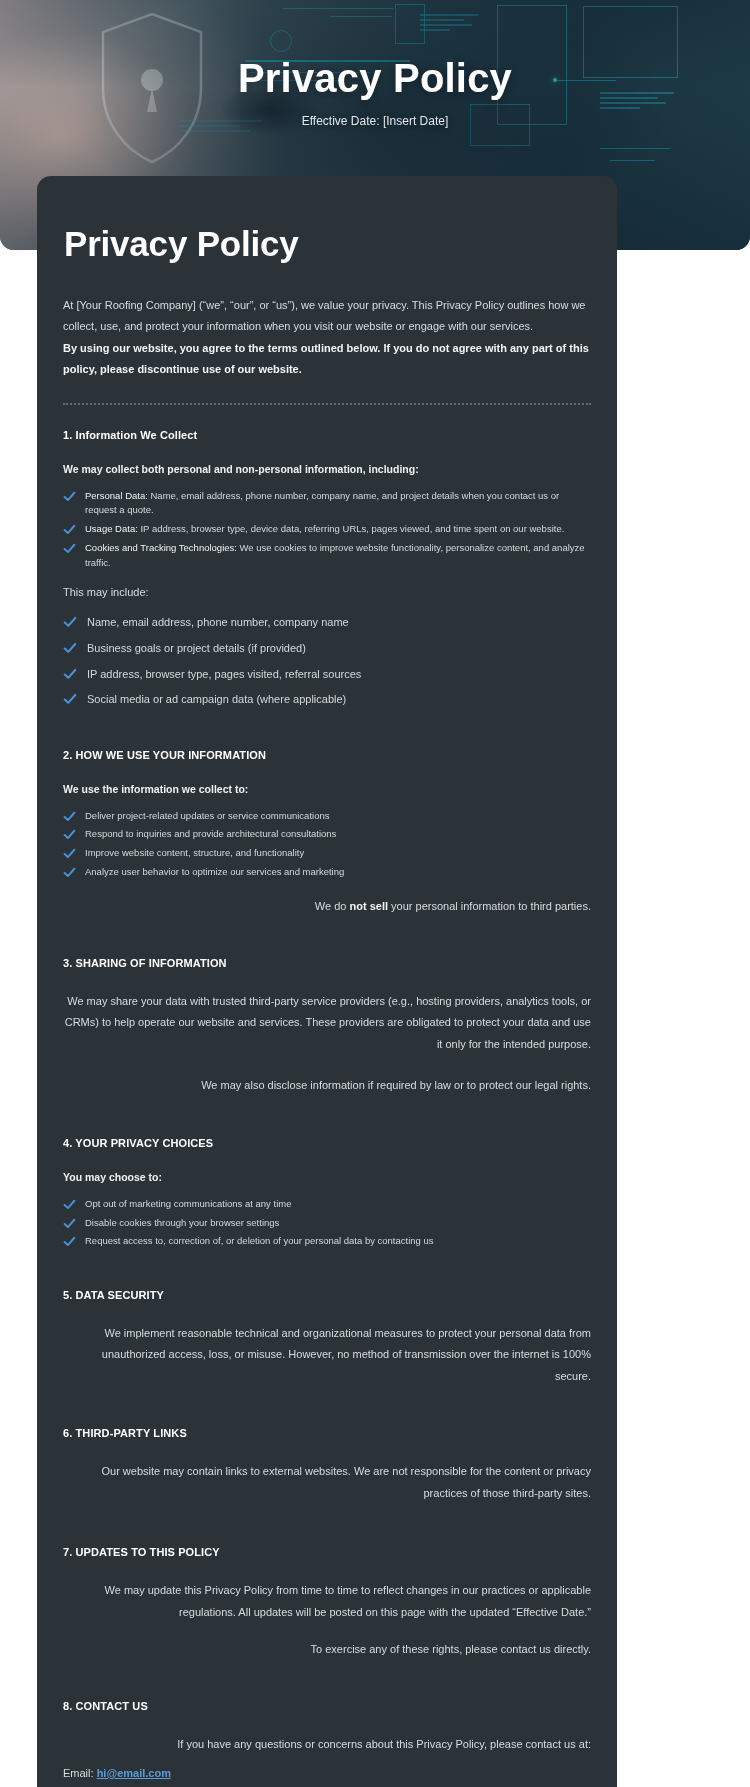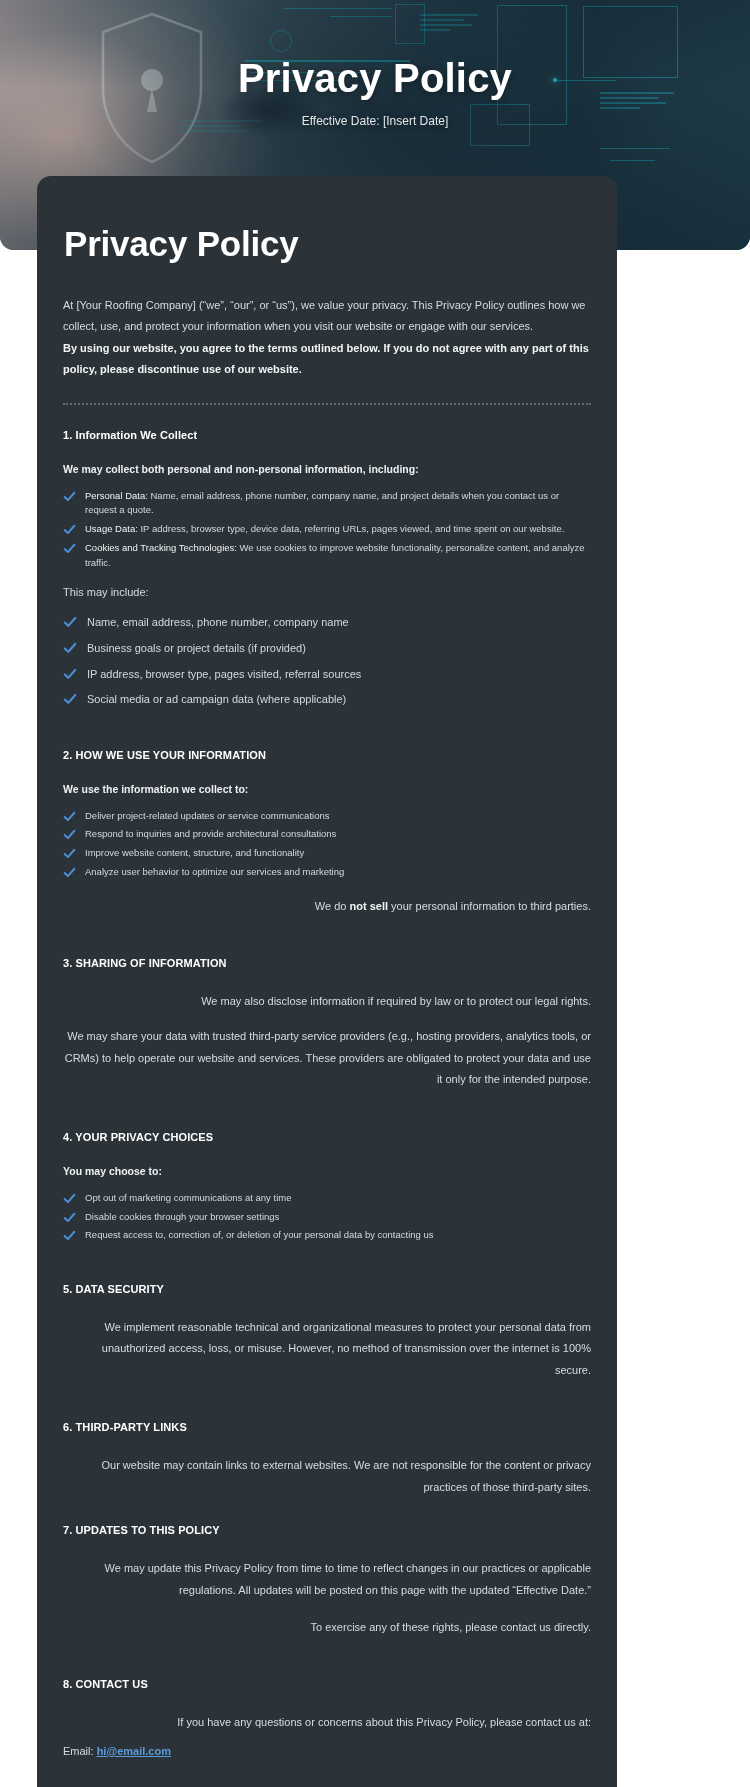--- a/index.html
+++ b/index.html
@@ -343,22 +343,22 @@
       </li>
     </ul>
 
     <div class="p">
       <span>We do </span><strong>not sell</strong><span> your personal information to third parties.</span>
     </div>
   </div>
 
   <div class="sec">
     <h2 class="sec-h spaced">3. SHARING OF INFORMATION</h2>
+    <div class="p">We may share your data with trusted third-party service providers (e.g., hosting providers, analytics tools, or CRMs) to help operate our website and services. These providers are obligated to protect your data and use it only for the intended purpose.</div>
     <div class="p" style="margin-top:20px;">We may also disclose information if required by law or to protect our legal rights.</div>
-    <div class="p">We may share your data with trusted third-party service providers (e.g., hosting providers, analytics tools, or CRMs) to help operate our website and services. These providers are obligated to protect your data and use it only for the intended purpose.</div>
   </div>
 
   <div class="sec">
     <h2 class="sec-h spaced">4. YOUR PRIVACY CHOICES</h2>
     <div class="lead">You may choose to:</div>
 
     <ul class="checks">
       <li>
         <span class="ck">
             <svg width="13" height="13" viewBox="0 0 16 16">
@@ -390,21 +390,21 @@
     <h2 class="sec-h spaced">5. DATA SECURITY</h2>
     <div class="p">We implement reasonable technical and organizational measures to protect your personal data from unauthorized access, loss, or misuse. However, no method of transmission over the internet is 100% secure.</div>
   </div>
 
   <div class="sec">
     <h2 class="sec-h spaced">6. THIRD-PARTY LINKS</h2>
     <div class="p">Our website may contain links to external websites. We are not responsible for the content or privacy practices of those third-party sites.</div>
   </div>
 
   <div class="sec">
-    <h2 class="sec-h" style="margin-top:26px;">7. UPDATES TO THIS POLICY</h2>
+    <h2 class="sec-h" style="margin-top:42px;">7. UPDATES TO THIS POLICY</h2>
     <div class="p">We may update this Privacy Policy from time to time to reflect changes in our practices or applicable regulations. All updates will be posted on this page with the updated “Effective Date.”</div>
     <div class="p" style="margin-top:16px;">To exercise any of these rights, please contact us directly.</div>
   </div>
 
   <div class="sec">
     <h2 class="sec-h spaced">8. CONTACT US</h2>
     <div class="p tight">If you have any questions or concerns about this Privacy Policy, please contact us at:</div>
 
     <div class="contact-line">
       <span>Email: </span><a class="lnk" href="#">hi@email.com</a>

